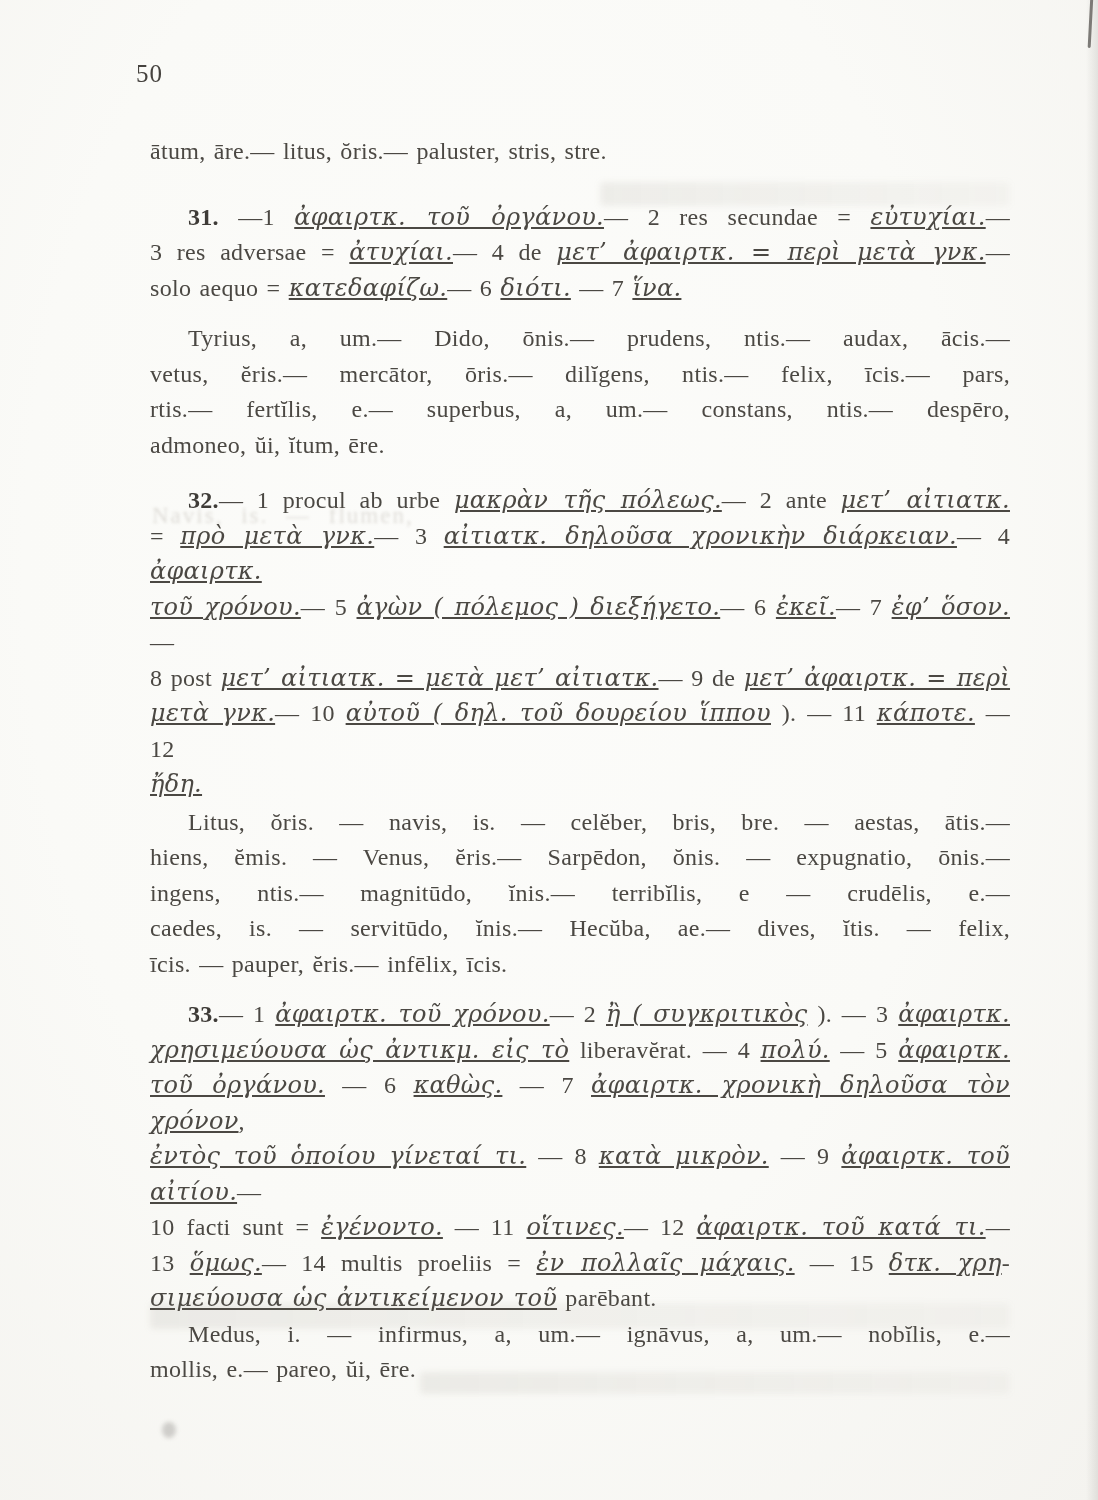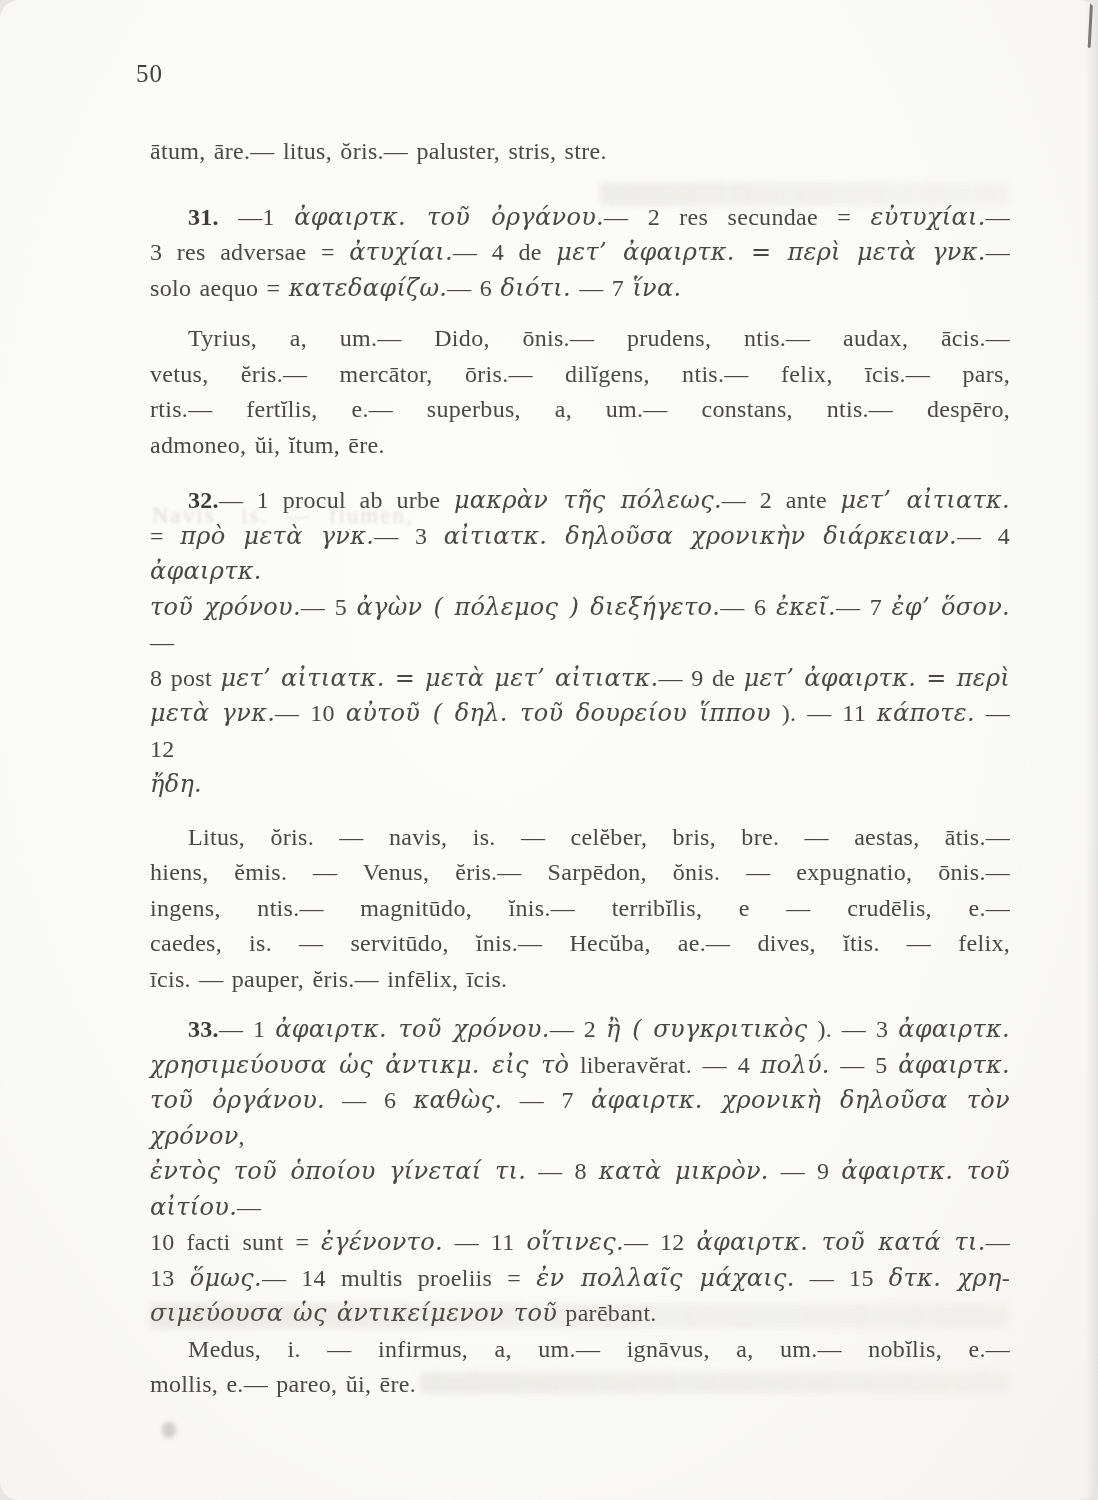--- a/index.html
+++ b/index.html
@@ -9,21 +9,20 @@
   }
   .page {
     position: relative;
     width: 1098px;
     height: 1500px;
     margin: 0 auto;
     overflow: hidden;
     background: radial-gradient(ellipse at 45% 38%, #fcfcfa 0%, #fafaf7 55%, #f4f3ef 100%);
     font-family: "Liberation Serif", "DejaVu Serif", serif;
     color: #4b4843;
-    border-radius: 19px;
   }
   .edge-shade {
     position: absolute;
     top: 0; right: 0;
     width: 12px; height: 100%;
     background: linear-gradient(90deg, rgba(90,88,84,0) 0%, rgba(90,88,84,0.13) 100%);
   }
   .corner-line {
     position: absolute;
     top: -4px; right: 6px;
@@ -61,20 +60,21 @@
   .line.indent {
     text-indent: 38px;
   }
   .line b.num {
     font-weight: bold;
     color: #3e3b37;
   }
   .greek {
     font-style: italic;
     font-family: "DejaVu Serif", serif;
+    text-decoration: underline;
   }
   
   .ghost-text {
     position: absolute;
     left: 152px; top: 503px;
     width: 860px;
     font-size: 23px;
     letter-spacing: 2px;
     word-spacing: 10px;
     color: rgba(118, 108, 94, 0.38);
@@ -124,21 +124,21 @@
         <div class="line flush">admoneo, ŭi, ĭtum, ēre.</div>
       </div>
       <div class="para note" style="margin-top: 20px;">
         <div class="line indent"><b class="num">32.</b>— 1 procul ab urbe <span class="greek">μακρὰν τῆς πόλεως.</span>— 2 ante <span class="greek">μετ’ αἰτιατκ.</span></div>
         <div class="line">= <span class="greek">πρὸ μετὰ γνκ.</span>— 3 <span class="greek">αἰτιατκ. δηλοῦσα χρονικὴν διάρκειαν.</span>— 4 <span class="greek">ἀφαιρτκ.</span></div>
         <div class="line"><span class="greek">τοῦ χρόνου.</span>— 5 <span class="greek">ἀγὼν ( πόλεμος ) διεξήγετο.</span>— 6 <span class="greek">ἐκεῖ.</span>— 7 <span class="greek">ἐφ’ ὅσον.</span>—</div>
         <div class="line">8 post <span class="greek">μετ’ αἰτιατκ. = μετὰ μετ’ αἰτιατκ.</span>— 9 de <span class="greek">μετ’ ἀφαιρτκ. = περὶ</span></div>
         <div class="line"><span class="greek">μετὰ γνκ.</span>— 10 <span class="greek">αὐτοῦ ( δηλ. τοῦ δουρείου ἵππου</span> ). — 11 <span class="greek">κάποτε.</span> — 12</div>
         <div class="line flush"><span class="greek">ἤδη.</span></div>
       </div>
-      <div class="para vocab" style="margin-top: 17px;">
+      <div class="para vocab" style="margin-top: 2px;">
         <div class="line indent">Litus, ŏris. — navis, is. — celĕber, bris, bre. — aestas, ātis.—</div>
         <div class="line">hiens, ĕmis. — Venus, ĕris.— Sarpēdon, ŏnis. — expugnatio, ōnis.—</div>
         <div class="line">ingens, ntis.— magnitūdo, ĭnis.— terribĭlis, e — crudēlis, e.—</div>
         <div class="line">caedes, is. — servitūdo, ĭnis.— Hecŭba, ae.— dives, ĭtis. — felix,</div>
         <div class="line flush">īcis. — pauper, ĕris.— infēlix, īcis.</div>
       </div>
       <div class="para note" style="margin-top: 15px;">
         <div class="line indent"><b class="num">33.</b>— 1 <span class="greek">ἀφαιρτκ. τοῦ χρόνου.</span>— 2 <span class="greek">ἢ ( συγκριτικὸς</span> ). — 3 <span class="greek">ἀφαιρτκ.</span></div>
         <div class="line"><span class="greek">χρησιμεύουσα ὡς ἀντικμ. εἰς τὸ</span> liberavĕrat. — 4 <span class="greek">πολύ.</span> — 5 <span class="greek">ἀφαιρτκ.</span></div>
         <div class="line"><span class="greek">τοῦ ὀργάνου.</span> — 6 <span class="greek">καθὼς.</span> — 7 <span class="greek">ἀφαιρτκ. χρονικὴ δηλοῦσα τὸν χρόνον</span>,</div>

